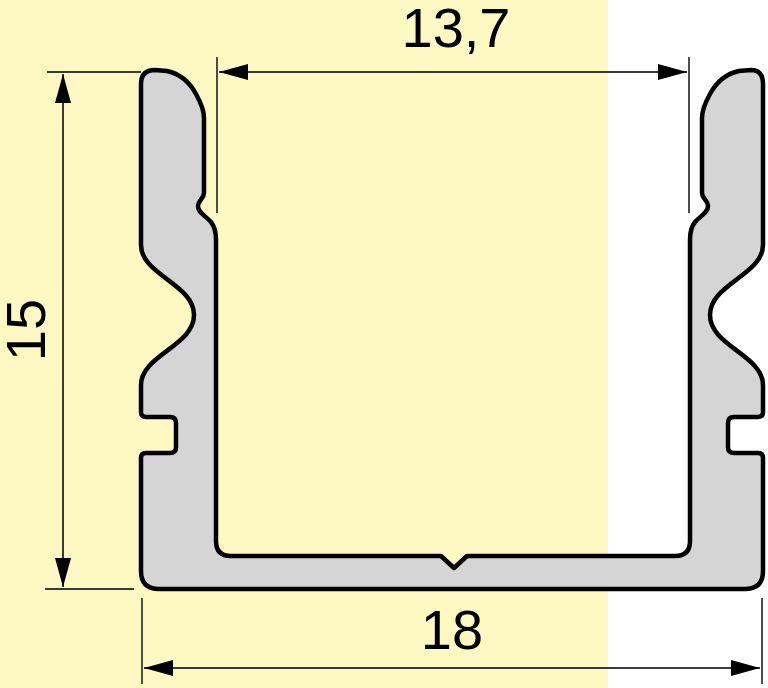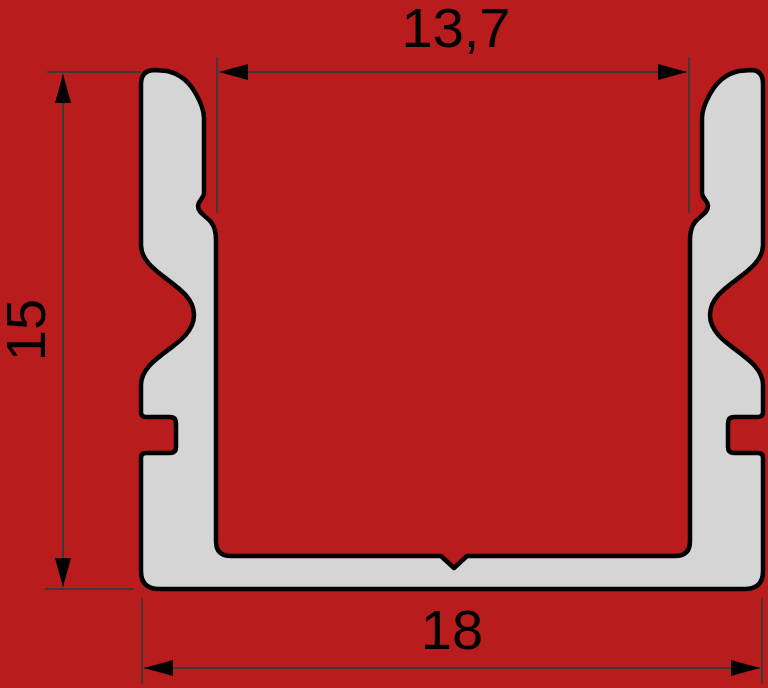--- a/index.html
+++ b/index.html
@@ -6,23 +6,23 @@
     margin: 0;
     padding: 0;
     width: 768px;
     height: 688px;
     background: #ffffff;
     overflow: hidden;
     font-family: "Liberation Sans", sans-serif;
   }
   .canvas {
     position: relative;
-    width: 768px;
+    width: 608px;
     height: 688px;
-    background: #b91c1c;
+    background: #fef9c3;
   }
   svg text {
     font-family: "Liberation Sans", sans-serif;
     font-size: 56px;
     fill: #000000;
   }
   .thin-line {
     stroke: #3a3a3a;
     stroke-width: 2;
     fill: none;

